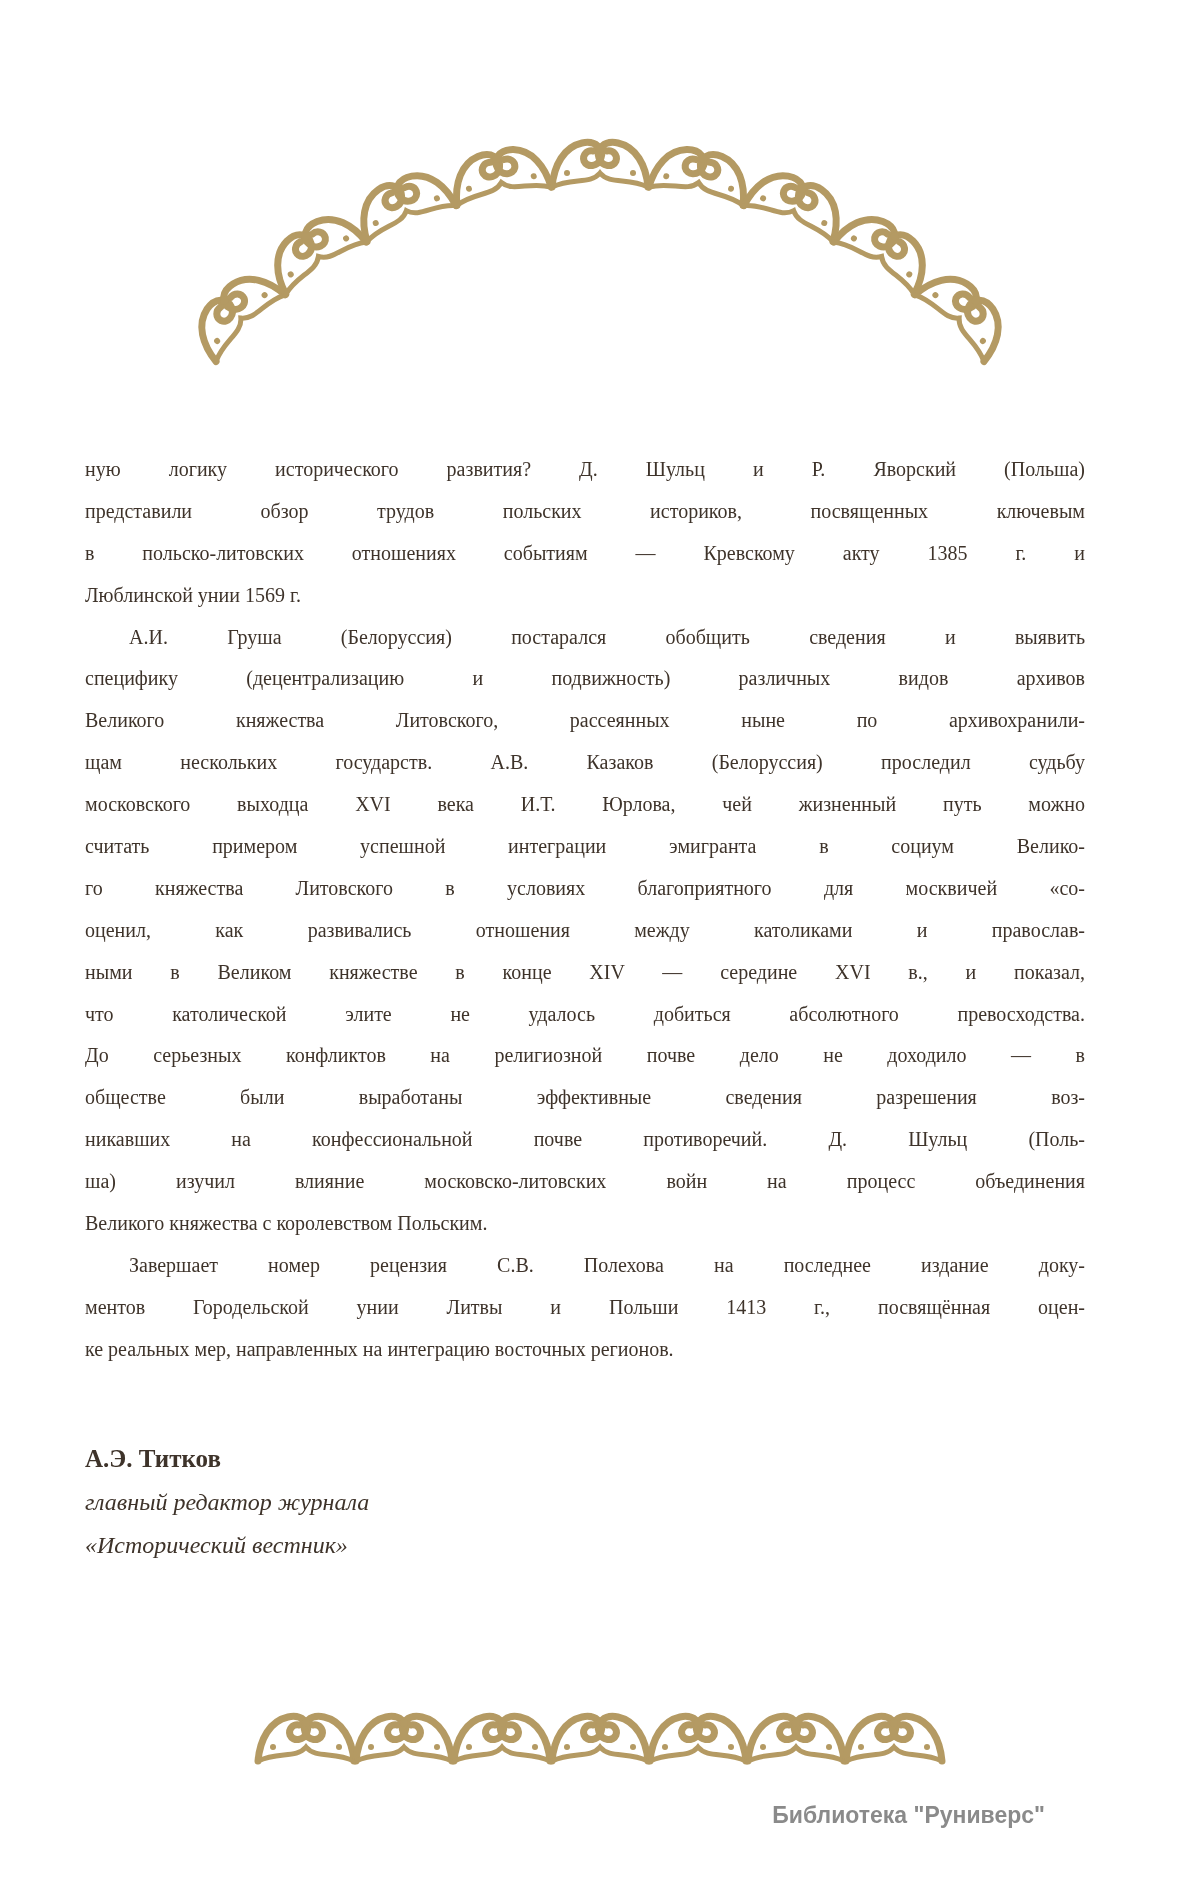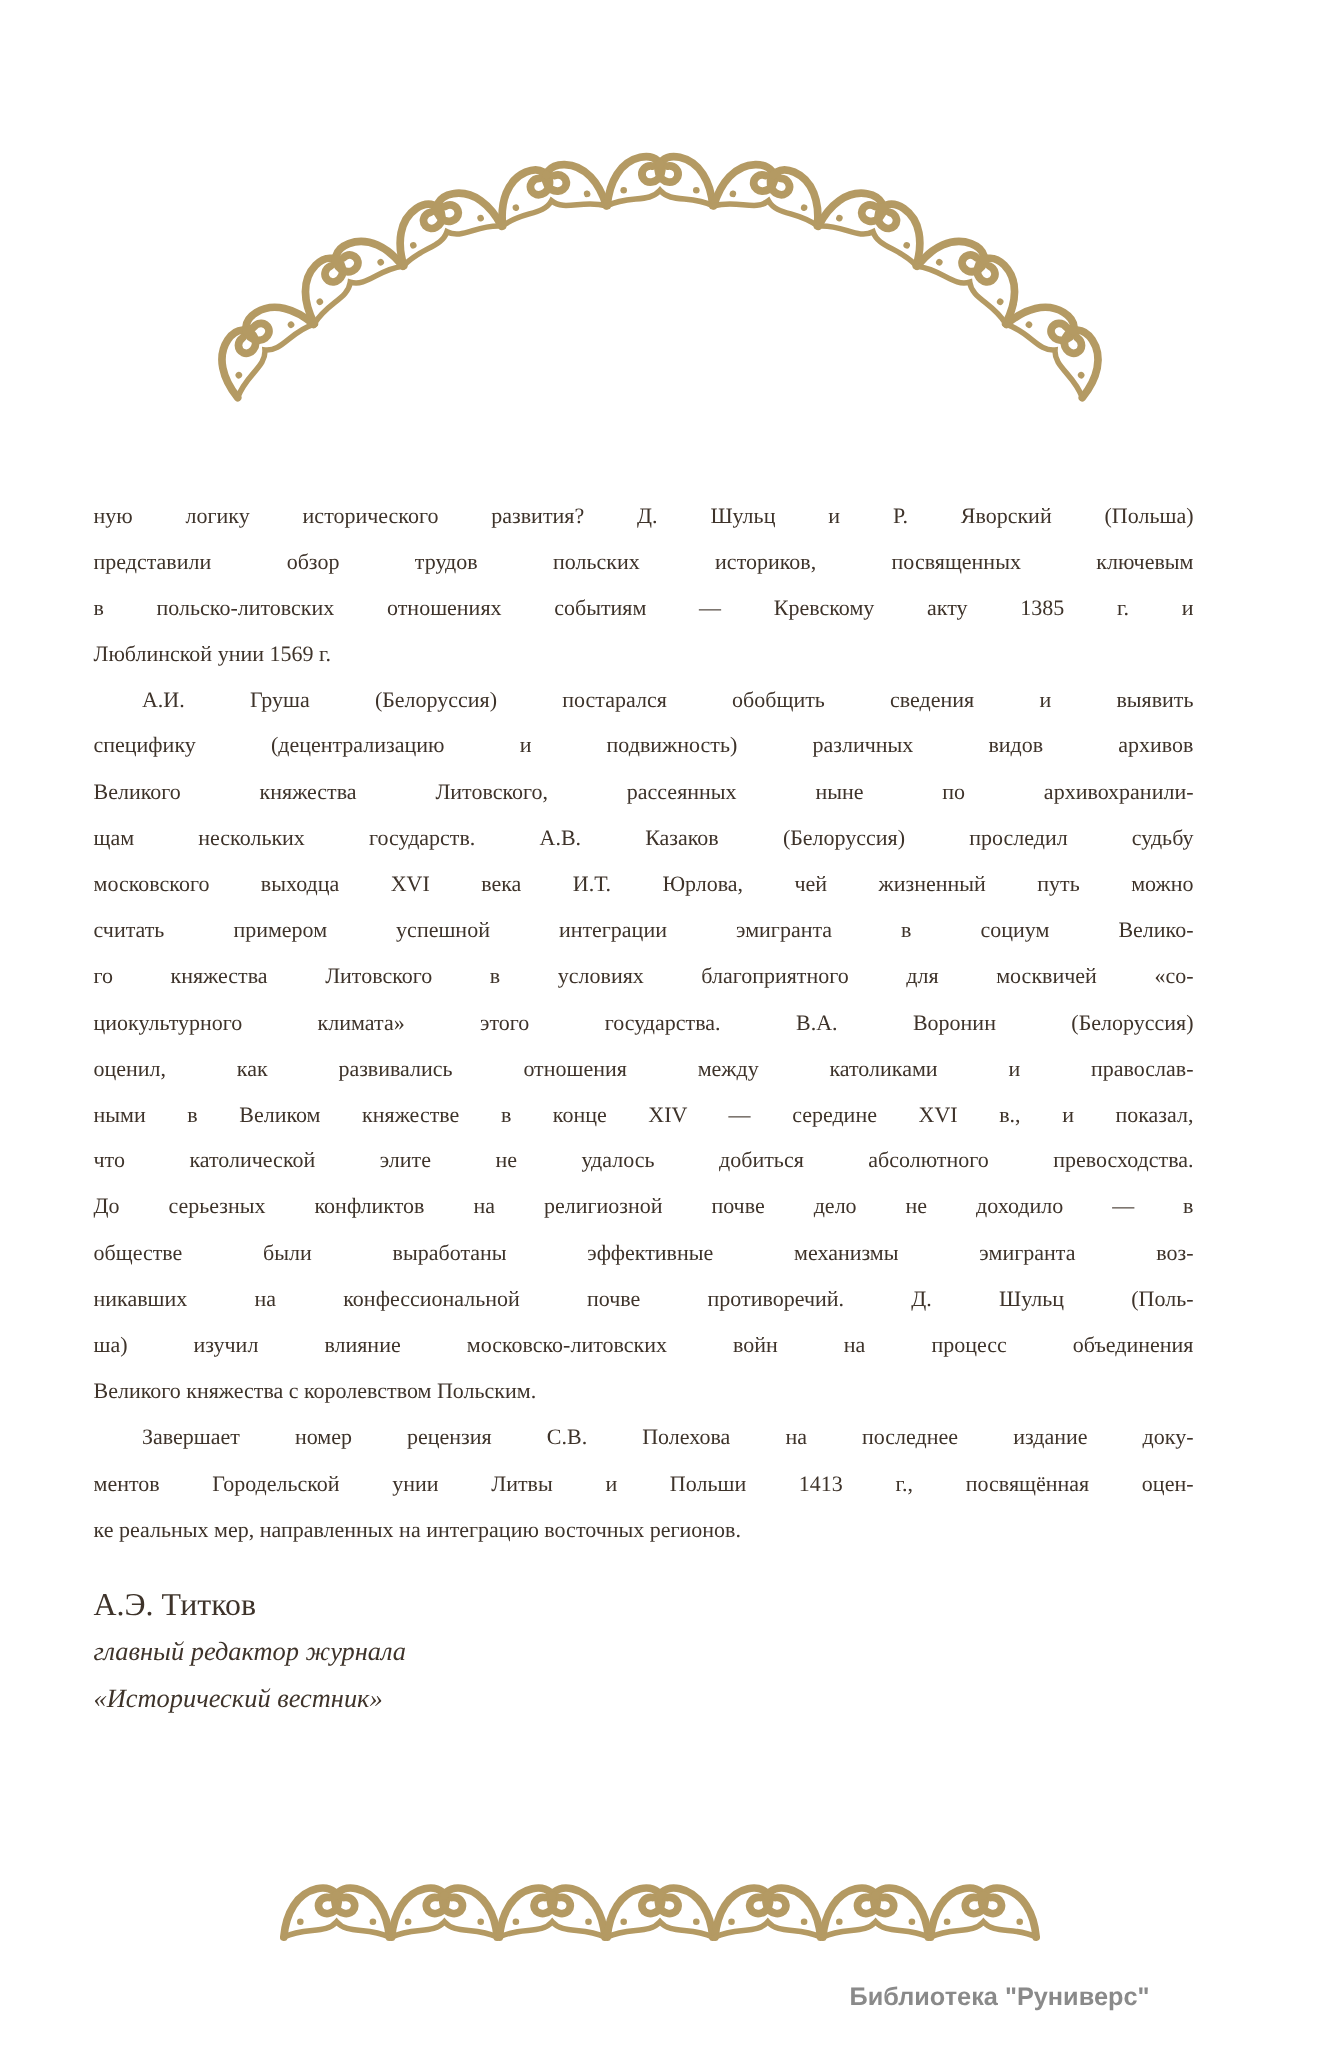--- a/index.html
+++ b/index.html
@@ -42,22 +42,22 @@
   }
   .line.indent{ text-indent:44px; }
   
   .signature{
     position:absolute;
     left:85px;
     top:1437px;
     color:var(--ink,#3e332a);
   }
   .signature .name{
-    font-weight:normal;
-    font-size:29px;
+    font-weight:bold;
+    font-size:25px;
     line-height:44px;
   }
   .signature .role, .signature .journal{
     font-style:italic;
     font-size:24px;
     line-height:43px;
   }
   
   .watermark{
     position:absolute;
@@ -118,26 +118,25 @@
         <div class="line last">Люблинской унии 1569 г.</div>
       </div>
       <div class="para">
         <div class="line indent">А.И. Груша (Белоруссия) постарался обобщить сведения и выявить</div>
         <div class="line">специфику (децентрализацию и подвижность) различных видов архивов</div>
         <div class="line">Великого княжества Литовского, рассеянных ныне по архивохранили-</div>
         <div class="line">щам нескольких государств. А.В. Казаков (Белоруссия) проследил судьбу</div>
         <div class="line">московского выходца XVI века И.Т. Юрлова, чей жизненный путь можно</div>
         <div class="line">считать примером успешной интеграции эмигранта в социум Велико-</div>
         <div class="line">го княжества Литовского в условиях благоприятного для москвичей «со-</div>
-        <div class="line">циокультурного климата» этого государства. В.А. Воронин (Белоруссия)</div>
         <div class="line">оценил, как развивались отношения между католиками и православ-</div>
         <div class="line">ными в Великом княжестве в конце XIV — середине XVI в., и показал,</div>
         <div class="line">что католической элите не удалось добиться абсолютного превосходства.</div>
         <div class="line">До серьезных конфликтов на религиозной почве дело не доходило — в</div>
-        <div class="line">обществе были выработаны эффективные механизмы эмигранта воз-</div>
+        <div class="line">обществе были выработаны эффективные сведения разрешения воз-</div>
         <div class="line">никавших на конфессиональной почве противоречий. Д. Шульц (Поль-</div>
         <div class="line">ша) изучил влияние московско-литовских войн на процесс объединения</div>
         <div class="line last">Великого княжества с королевством Польским.</div>
       </div>
       <div class="para">
         <div class="line indent">Завершает номер рецензия С.В. Полехова на последнее издание доку-</div>
         <div class="line">ментов Городельской унии Литвы и Польши 1413 г., посвящённая оцен-</div>
         <div class="line last">ке реальных мер, направленных на интеграцию восточных регионов.</div>
       </div>
     </div>

